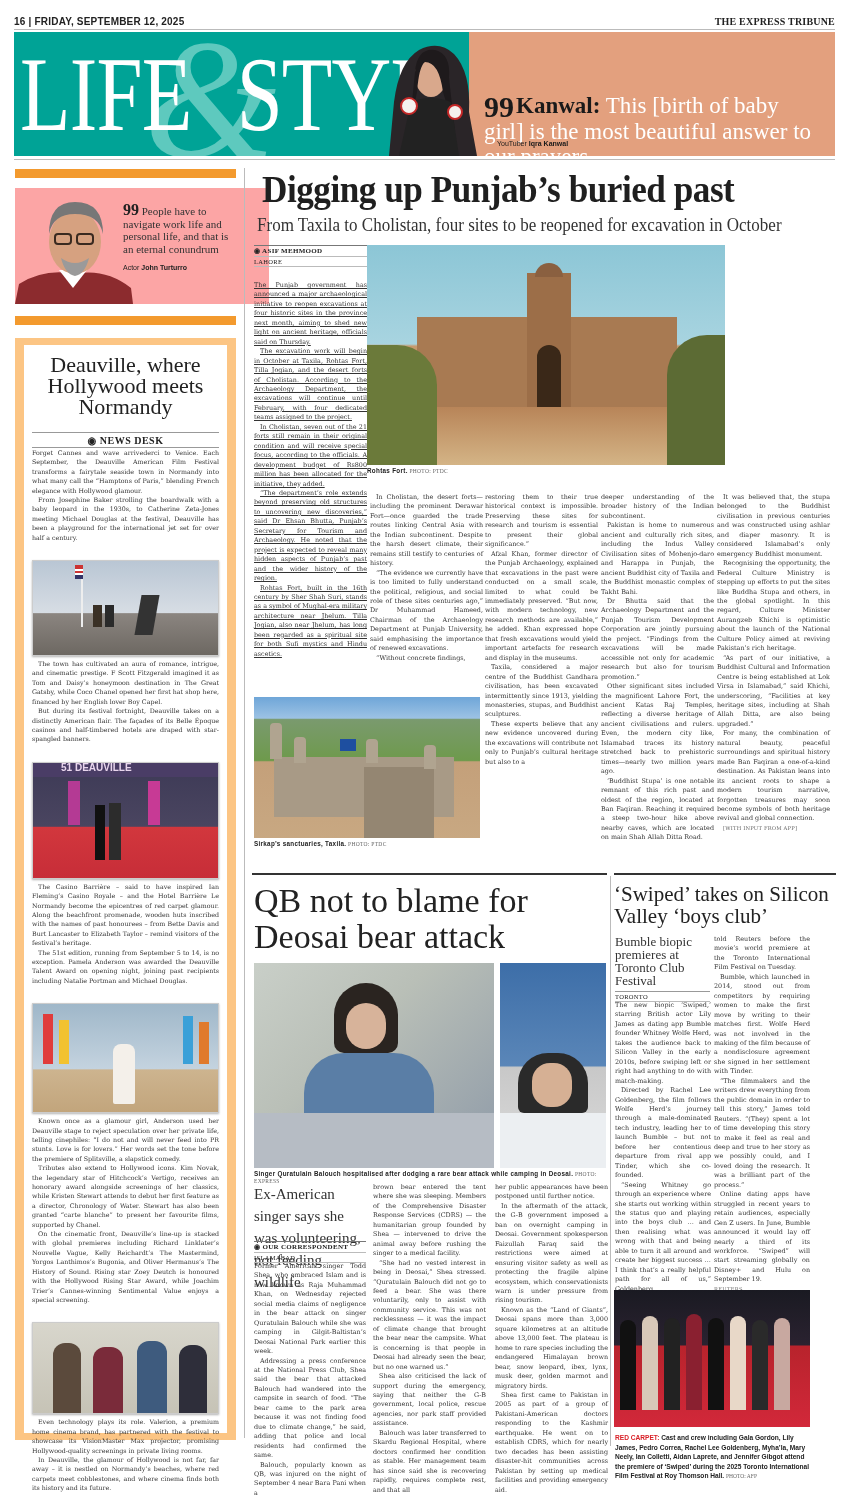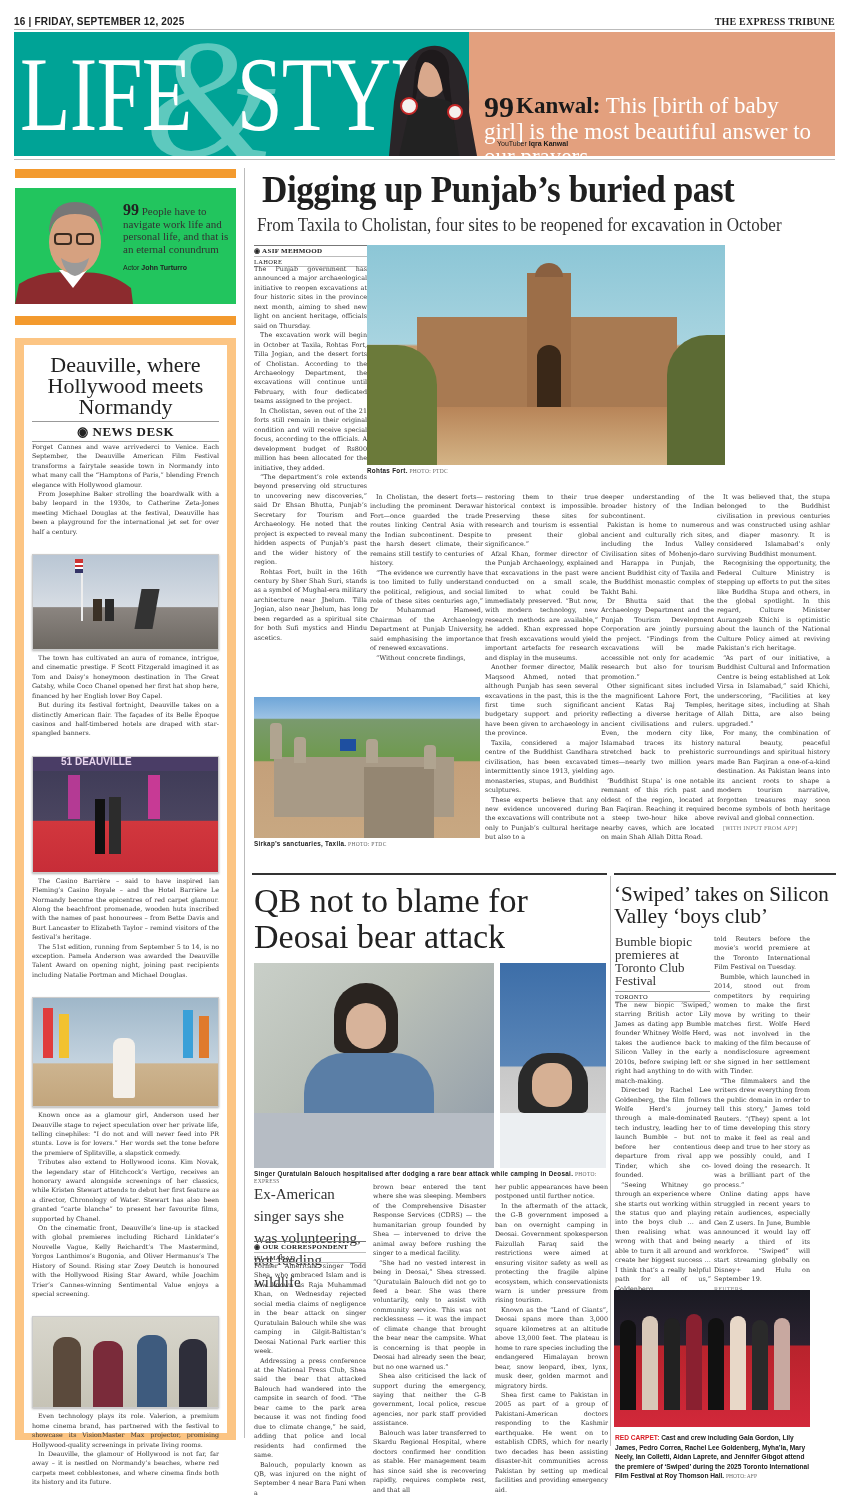--- a/index.html
+++ b/index.html
@@ -18,31 +18,31 @@
   .amp { position: absolute; left: 130px; top: -18px; font-family: "Liberation Serif", serif; font-size: 170px; color: #6fd0c6; font-style: italic; line-height: 1; opacity: .85; }
   .portrait { position: absolute; left: 345px; top: 0; width: 130px; height: 124px; }
   .pull { position: absolute; left: 470px; top: 16px; width: 340px; font-family: "Liberation Serif", serif; font-size: 23px; line-height: 25px; color: #fff; margin-top: 45px; }
   .pull .who { color: #1a1a1a; font-weight: bold; }
   .pull .q { color: #1a1a1a; font-weight: bold; font-size: 30px; vertical-align: -4px; margin-right: 2px; }
   .credit { position: absolute; left: 483px; top: 108px; font-family: "Liberation Sans", sans-serif; font-size: 7px; color: #1a1a1a; }
   .credit b { font-weight: bold; }
 
   
   .orange-bar { background: #f39a2e; height: 9px; }
-  .quote-box { left: 15px; top: 188px; width: 221px; height: 116px; background: #22c55e; }
+  .quote-box { left: 15px; top: 188px; width: 254px; height: 116px; background: #fca5a5; }
   .turturro { position: absolute; left: 0; top: 0; width: 118px; height: 116px; }
   .tq { position: absolute; left: 108px; top: 16px; width: 112px; font-family: "Liberation Serif", serif; font-size: 11px; line-height: 12.5px; color: #333; }
   .tq .q { font-weight: bold; font-size: 16px; color: #222; }
   .tq .actor { margin-top: 7px; font-family: "Liberation Sans", sans-serif; font-size: 7px; color: #222; }
 
   
   .deau { left: 15px; top: 338px; width: 221px; height: 1102px; background: #fcc584; }
   .deau-inner { position: absolute; left: 9px; top: 7px; width: 203px; height: 1088px; background: #fff; padding: 0 8px; }
   .deau h2 { font-family: "Liberation Serif", serif; font-weight: normal; font-size: 22px; line-height: 21px; text-align: center; color: #222; margin-top: 9px; }
-  .byline-c { border-top: 1px solid #999; border-bottom: 1px solid #999; margin-top: 4px; text-align: center; font-family: "Liberation Serif", serif; font-size: 13px; font-weight: bold; letter-spacing: .5px; padding: 2px 0 1px; }
+  .byline-c { border-top: 1px solid #999; border-bottom: 1px solid #999; margin-top: 15px; text-align: center; font-family: "Liberation Serif", serif; font-size: 10px; font-weight: bold; letter-spacing: .5px; padding: 2px 0 1px; }
   .dtext { font-size: 6.3px; line-height: 9.4px; text-align: justify; color: #333; }
   .dtext p { text-indent: 6px; }
   .dtext p:first-child { text-indent: 0; }
   .ph { width: 100%; border: 1px solid #ccc; box-shadow: 0 1px 2px rgba(0,0,0,.3); margin: 18px 0 3px; position: relative; overflow: hidden; }
 
   
   .vrule { background: #bbb; width: 1px; }
   .headline { left: 262px; top: 168px; font-family: "Liberation Serif", serif; font-weight: bold; font-size: 37px; color: #1f1f1f; letter-spacing: -.5px; white-space: nowrap; transform: scaleX(.95); transform-origin: left top; }
   .deck { left: 257px; top: 215px; font-family: "Liberation Serif", serif; font-size: 18.5px; color: #333; white-space: nowrap; transform: scaleX(.92); transform-origin: left top; }
   .byline-l { font-family: "Liberation Serif", serif; font-size: 7px; font-weight: bold; letter-spacing: .3px; border-top: 1px solid #777; border-bottom: 1px solid #bbb; padding: 1px 0; }
@@ -166,21 +166,21 @@
 <div class="abs vrule" style="left:244px;top:168px;height:1270px;"></div>
 
 <div class="abs headline">Digging up Punjab’s buried past</div>
 <div class="abs deck">From Taxila to Cholistan, four sites to be reopened for excavation in October</div>
 
 <div class="abs" style="left:254px;top:245px;width:113px;">
   <div class="byline-l">◉ <span>ASIF MEHMOOD</span></div>
   <div class="place">LAHORE</div>
 </div>
 
-<div class="abs col" style="left:254px;top:265px;width:113px;">
+<div class="abs col" style="left:254px;top:281px;width:113px;text-decoration:underline;">
   <p class="noi">The Punjab government has announced a major archaeological initiative to reopen excavations at four historic sites in the province next month, aiming to shed new light on ancient heritage, officials said on Thursday.</p>
   <p>The excavation work will begin in October at Taxila, Rohtas Fort, Tilla Jogian, and the desert forts of Cholistan. According to the Archaeology Department, the excavations will continue until February, with four dedicated teams assigned to the project.</p>
   <p>In Cholistan, seven out of the 21 forts still remain in their original condition and will receive special focus, according to the officials. A development budget of Rs800 million has been allocated for the initiative, they added.</p>
   <p>“The department’s role extends beyond preserving old structures to uncovering new discoveries,” said Dr Ehsan Bhutta, Punjab’s Secretary for Tourism and Archaeology. He noted that the project is expected to reveal many hidden aspects of Punjab’s past and the wider history of the region.</p>
   <p>Rohtas Fort, built in the 16th century by Sher Shah Suri, stands as a symbol of Mughal-era military architecture near Jhelum. Tilla Jogian, also near Jhelum, has long been regarded as a spiritual site for both Sufi mystics and Hindu ascetics.</p>
 </div>
 
 <div class="abs" style="left:367px;top:245px;width:358px;height:220px;overflow:hidden;background:linear-gradient(#8cc6d6 0%,#a8d4e0 45%,#c69a6e 46%,#b47e52 70%,#d4b486 100%);">
   <div style="position:absolute;left:50px;top:72px;width:260px;height:90px;background:#a87a52"></div>
   <div style="position:absolute;left:160px;top:28px;width:44px;height:134px;background:#9c6e48"></div>
@@ -204,35 +204,34 @@
   <div style="position:absolute;left:40px;top:40px;width:12px;height:26px;background:#b0a490;border-radius:4px 4px 0 0"></div>
   <div style="position:absolute;left:112px;top:42px;width:12px;height:24px;background:#b0a490;border-radius:4px 4px 0 0"></div>
   <div style="position:absolute;left:170px;top:48px;width:12px;height:24px;background:#b0a490;border-radius:4px 4px 0 0"></div>
   <div style="position:absolute;left:86px;top:42px;width:16px;height:12px;background:#1e4fa0"></div>
 </div>
 <div class="abs cap" style="left:254px;top:840px;"><span style="font-weight:bold;font-family:'Liberation Sans',sans-serif;font-size:6.3px;color:#222">Sirkap’s sanctuaries, Taxila.</span> <span>PHOTO: PTDC</span></div>
 
 <div class="abs col" style="left:485px;top:493px;width:113px;">
   <p class="noi">restoring them to their true historical context is impossible. Preserving these sites for research and tourism is essential to present their global significance.”</p>
   <p>Afzal Khan, former director of the Punjab Archaeology, explained that excavations in the past were conducted on a small scale, limited to what could be immediately preserved. “But now, with modern technology, new research methods are available,” he added. Khan expressed hope that fresh excavations would yield important artefacts for research and display in the museums.</p>
-  <p>Another former director, Malik Maqsood Ahmed, noted that although Punjab has seen several excavations in the past, this is the first time such significant budgetary support and priority have been given to archaeology in the province.</p>
   <p>Taxila, considered a major centre of the Buddhist Gandhara civilisation, has been excavated intermittently since 1913, yielding monasteries, stupas, and Buddhist sculptures.</p>
   <p>These experts believe that any new evidence uncovered during the excavations will contribute not only to Punjab’s cultural heritage but also to a</p>
 </div>
 
 <div class="abs col" style="left:601px;top:493px;width:113px;">
   <p class="noi">deeper understanding of the broader history of the Indian subcontinent.</p>
   <p>Pakistan is home to numerous ancient and culturally rich sites, including the Indus Valley Civilisation sites of Mohenjo-daro and Harappa in Punjab, the ancient Buddhist city of Taxila and the Buddhist monastic complex of Takht Bahi.</p>
   <p>Dr Bhutta said that the Archaeology Department and the Punjab Tourism Development Corporation are jointly pursuing the project. “Findings from the excavations will be made accessible not only for academic research but also for tourism promotion.”</p>
   <p>Other significant sites included the magnificent Lahore Fort, the ancient Katas Raj Temples, reflecting a diverse heritage of ancient civilisations and rulers. Even, the modern city like, Islamabad traces its history stretched back to prehistoric times—nearly two million years ago.</p>
   <p>‘Buddhist Stupa’ is one notable remnant of this rich past and oldest of the region, located at Ban Faqiran. Reaching it required a steep two-hour hike above nearby caves, which are located on main Shah Allah Ditta Road.</p>
 </div>
 
 <div class="abs col" style="left:717px;top:493px;width:113px;">
-  <p>It was believed that, the stupa belonged to the Buddhist civilisation in previous centuries and was constructed using ashlar and diaper masonry. It is considered Islamabad’s only surviving Buddhist monument.</p>
+  <p>It was believed that, the stupa belonged to the Buddhist civilisation in previous centuries and was constructed using ashlar and diaper masonry. It is considered Islamabad’s only emergency Buddhist monument.</p>
   <p>Recognising the opportunity, the Federal Culture Ministry is stepping up efforts to put the sites like Buddha Stupa and others, in the global spotlight. In this regard, Culture Minister Aurangzeb Khichi is optimistic about the launch of the National Culture Policy aimed at reviving Pakistan’s rich heritage.</p>
   <p>“As part of our initiative, a Buddhist Cultural and Information Centre is being established at Lok Virsa in Islamabad,” said Khichi, underscoring, “Facilities at key heritage sites, including at Shah Allah Ditta, are also being upgraded.”</p>
   <p>For many, the combination of natural beauty, peaceful surroundings and spiritual history made Ban Faqiran a one-of-a-kind destination. As Pakistan leans into its ancient roots to shape a modern tourism narrative, forgotten treasures may soon become symbols of both heritage revival and global connection.</p>
   <p style="font-size:5.2px;letter-spacing:.2px;color:#666">[WITH INPUT FROM APP]</p>
 </div>
 
 <div class="abs heavy" style="left:252px;top:873px;width:355px;"></div>
 <div class="abs heavy" style="left:614px;top:873px;width:222px;"></div>
 <div class="abs vrule" style="left:610px;top:876px;height:570px;"></div>
 

